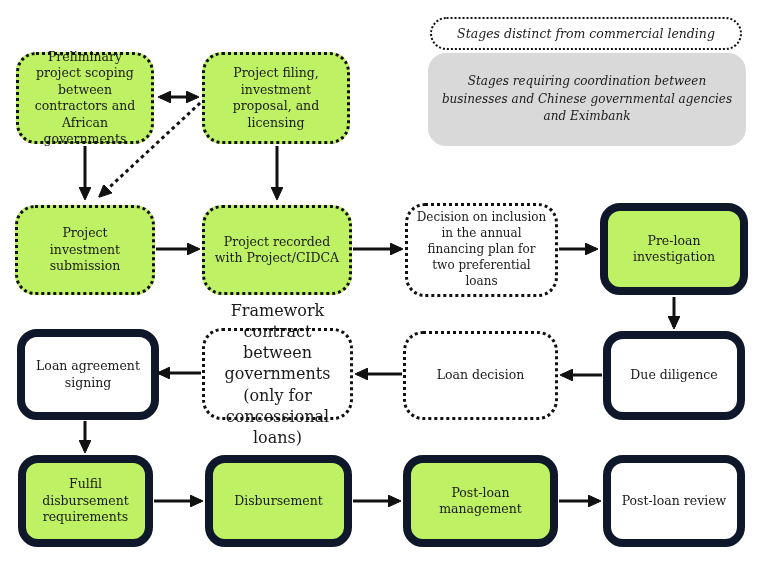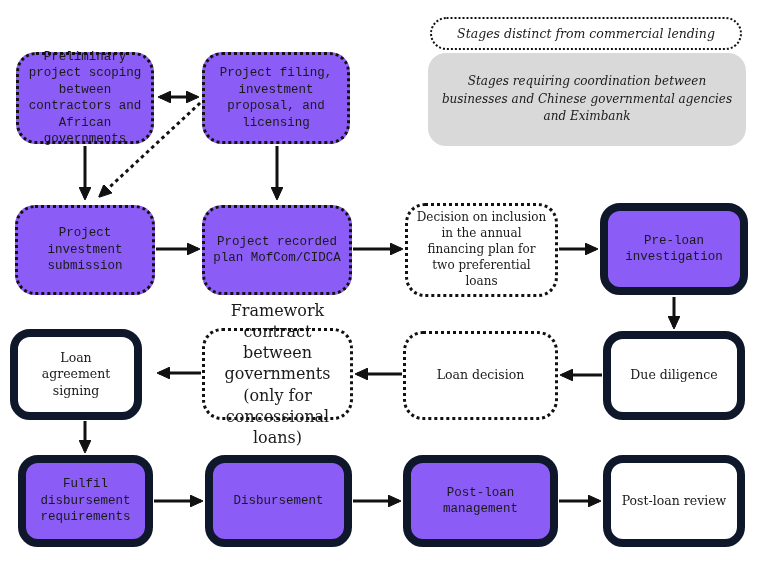--- a/index.html
+++ b/index.html
@@ -23,21 +23,21 @@
     align-items: center;
     justify-content: center;
     text-align: center;
     font-size: 12.5px;
     line-height: 1.32;
     padding: 4px 8px;
     border-radius: 20px;
   }
   .node.solid  { border: 8px solid #0f172a; }
   .node.dotted { border: 3px dotted #111111; }
-  .node.gray   { background: #8b5cf6; font-family: Liberation Mono, monospace; }
+  .node.gray   { background: #bef264; }
   .node.white  { background: #ffffff; }
 
   .legend-pill {
     position: absolute;
     box-sizing: border-box;
     left: 430px; top: 17px; width: 312px; height: 33px;
     border: 2.5px dotted #111111;
     border-radius: 17px;
     background: #ffffff;
     display: flex; align-items: center; justify-content: center;
@@ -66,21 +66,21 @@
   }
   svg.arrows line, svg.arrows path { stroke: #111111; }
 
   
   #n-prelim   { left: 16px;  top: 52px;  width: 138px; height: 92px; }
   #n-filing   { left: 202px; top: 52px;  width: 148px; height: 92px; }
   #n-appsub   { left: 15px;  top: 205px; width: 140px; height: 90px; }
   #n-recorded { left: 202px; top: 205px; width: 150px; height: 90px; }
   #n-decision { left: 405px; top: 203px; width: 153px; height: 94px; font-size: 12px; text-align: center; }
   #n-preloan  { left: 600px; top: 203px; width: 148px; height: 92px; }
-  #n-signing  { left: 10px;  top: 329px; width: 132px; height: 91px; }
+  #n-signing  { left: 17px;  top: 329px; width: 142px; height: 91px; }
   #n-framework{ left: 202px; top: 328px; width: 151px; height: 92px; font-size: 16px; }
   #n-loandec  { left: 403px; top: 331px; width: 155px; height: 89px; }
   #n-duedil   { left: 603px; top: 331px; width: 142px; height: 89px; }
   #n-fulfil   { left: 18px;  top: 455px; width: 135px; height: 92px; }
   #n-disb     { left: 205px; top: 455px; width: 147px; height: 92px; }
   #n-postmgmt { left: 403px; top: 455px; width: 155px; height: 92px; }
   #n-postrev  { left: 603px; top: 455px; width: 142px; height: 92px; }
 </style>
 </head>
 <body>
@@ -98,21 +98,21 @@
     <span>Preliminary project scoping between contractors and African governments</span>
   </div>
   <div id="n-filing" class="node dotted gray">
     <span>Project filing, investment proposal, and licensing</span>
   </div>
 
   <div id="n-appsub" class="node dotted gray">
     <span>Project investment submission</span>
   </div>
   <div id="n-recorded" class="node dotted gray">
-    <span>Project recorded plan MofCom/CIDCA</span>
+    <span>Project recorded with Project/CIDCA</span>
   </div>
   <div id="n-decision" class="node dotted white">
     <span>Decision on inclusion in the annual financing plan for two preferential loans</span>
   </div>
   <div id="n-preloan" class="node solid gray">
     <span>Pre-loan investigation</span>
   </div>
 
   <div id="n-signing" class="node solid white">
     <span>Loan agreement signing</span>

